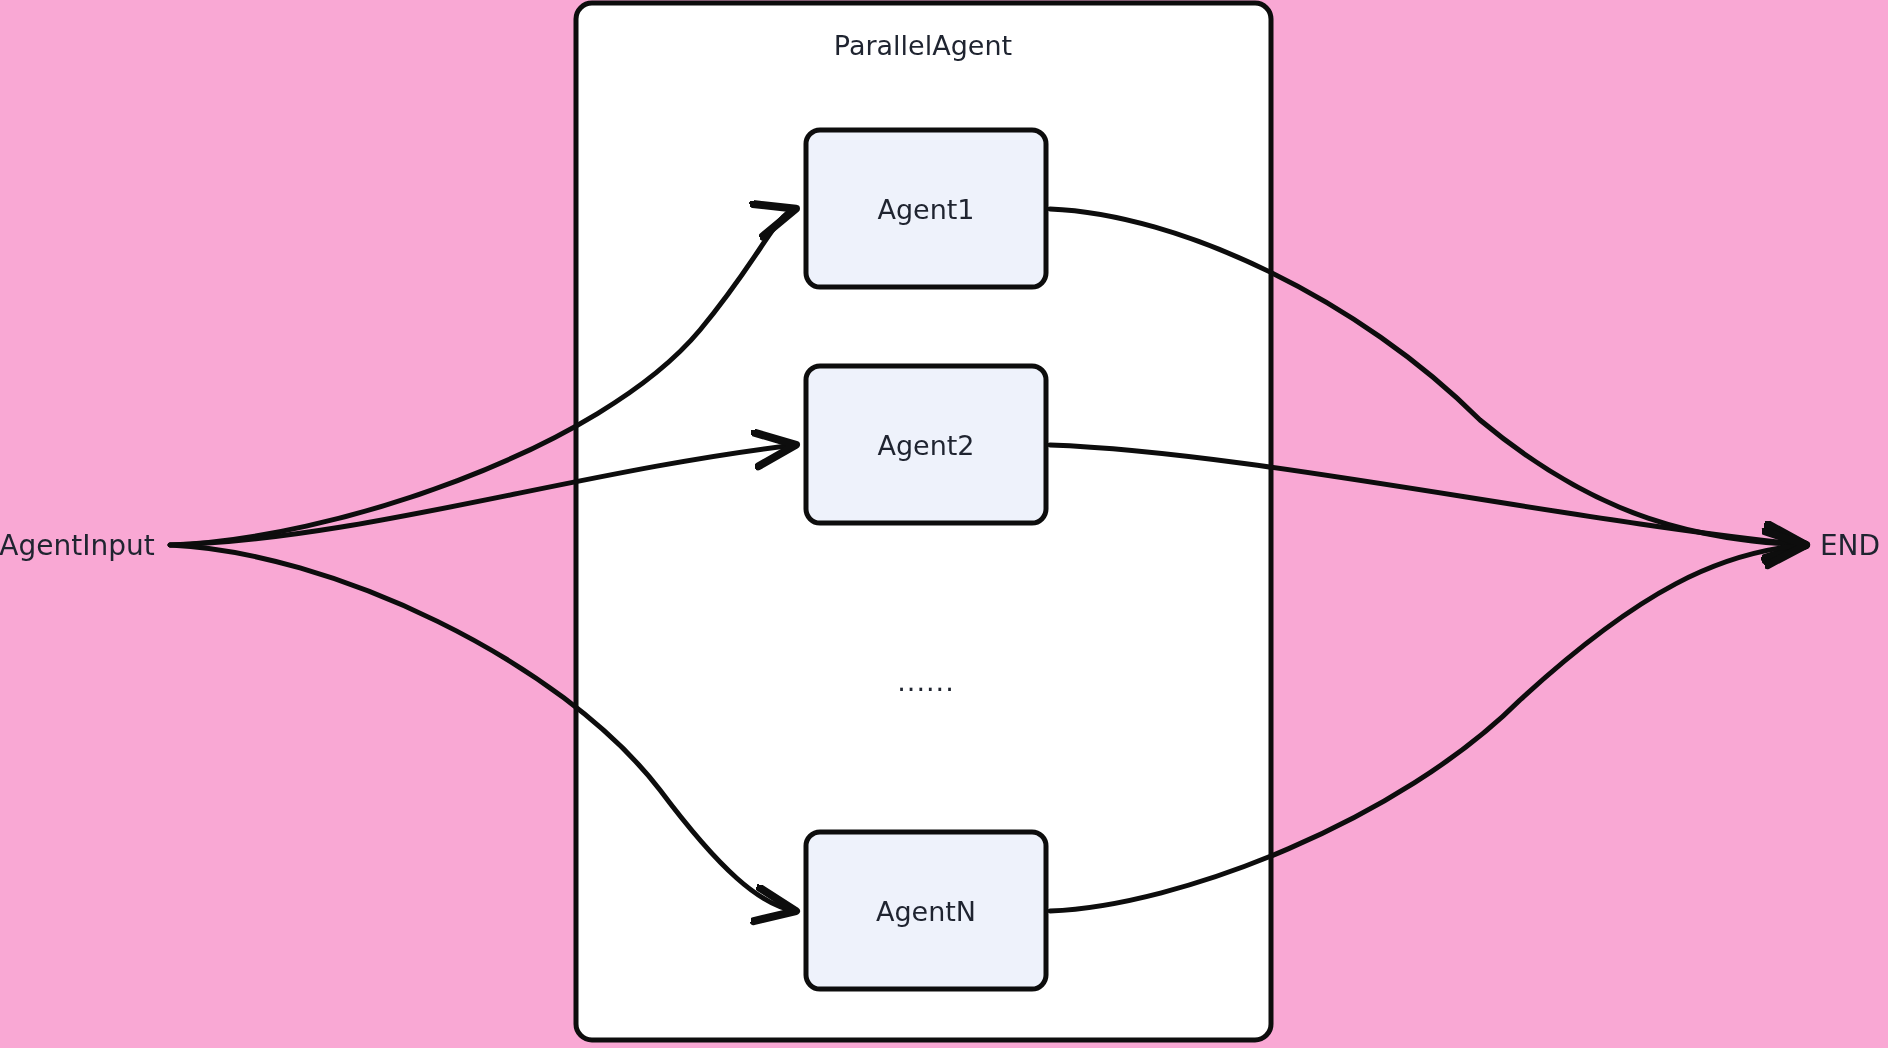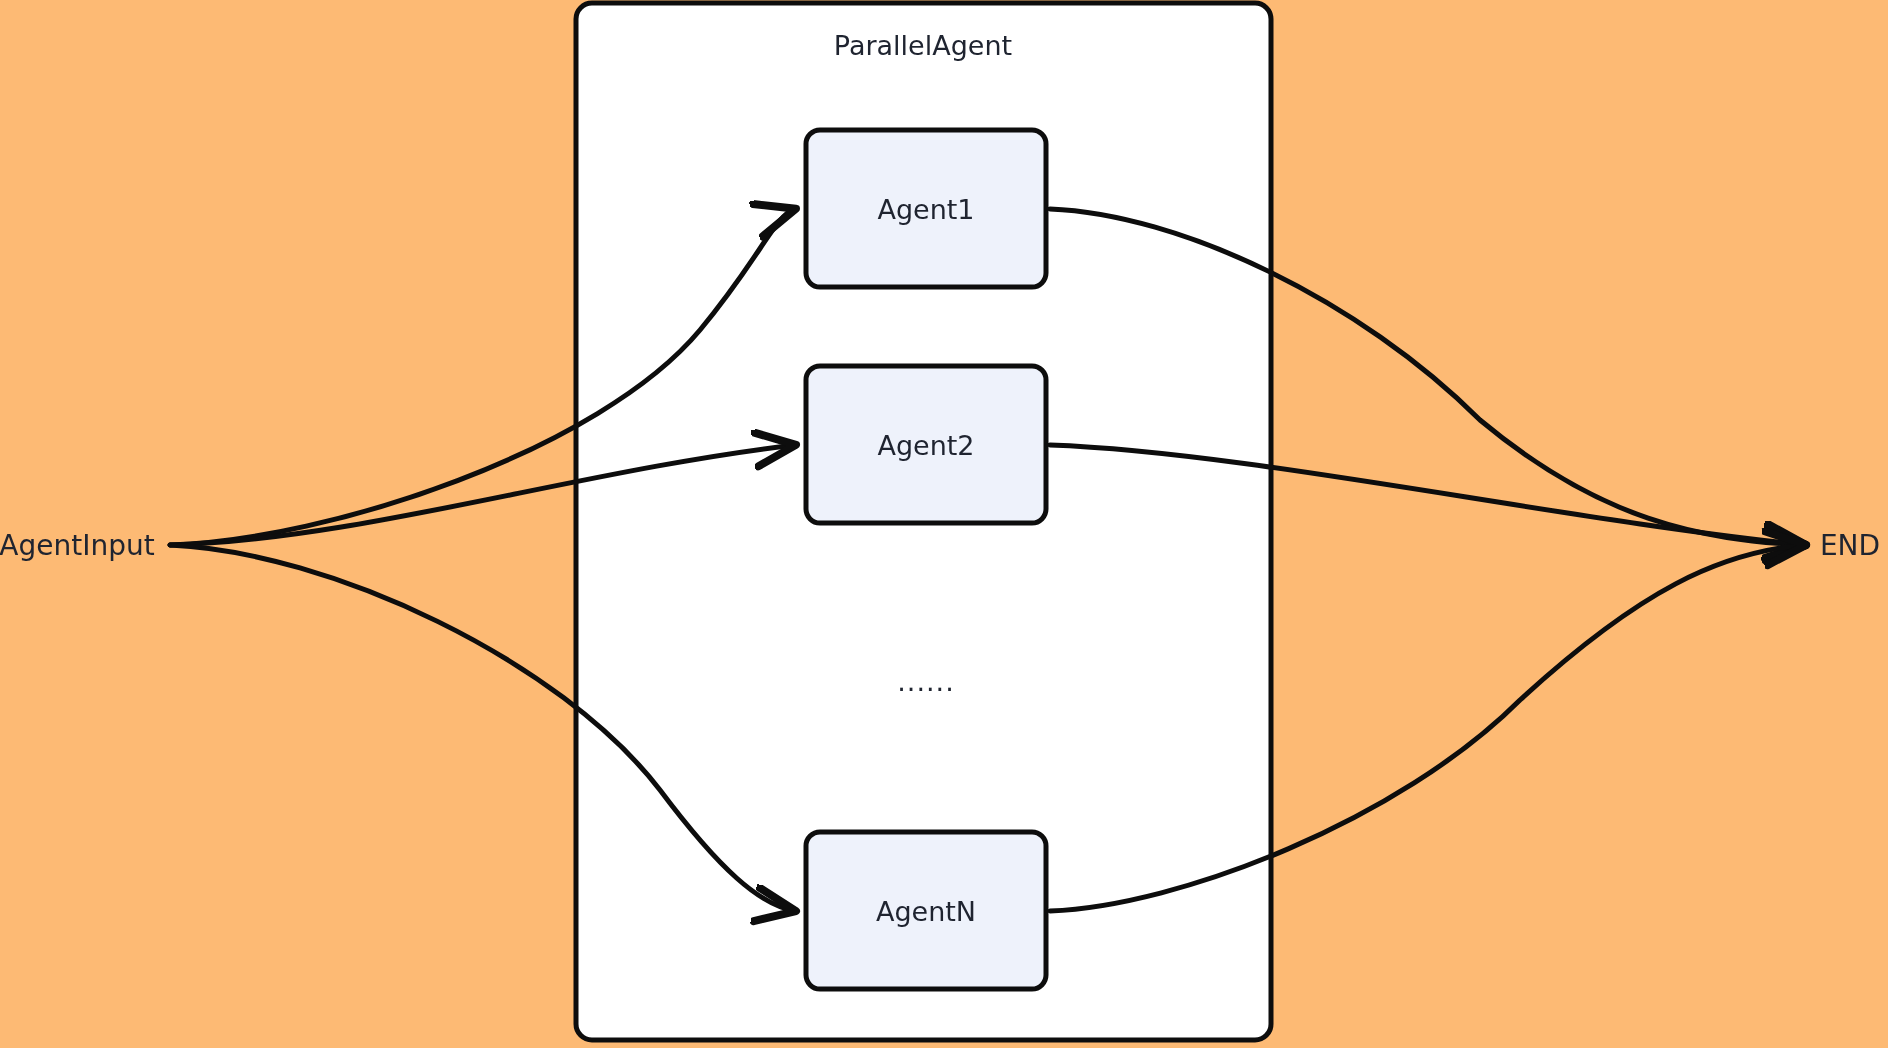--- a/index.html
+++ b/index.html
@@ -10,21 +10,21 @@
   body {
     width: 1888px;
     height: 1048px;
     overflow: hidden;
     font-family: "DejaVu Sans", "Liberation Sans", sans-serif;
   }
   #diagram-root {
     position: relative;
     width: 1888px;
     height: 1048px;
-    background: #fdba74;
+    background: #f9a8d4;
   }
   #diagram-svg {
     position: absolute;
     left: 0;
     top: 0;
     width: 1888px;
     height: 1048px;
   }
   .node-text {
     font-family: "DejaVu Sans", "Liberation Sans", sans-serif;

